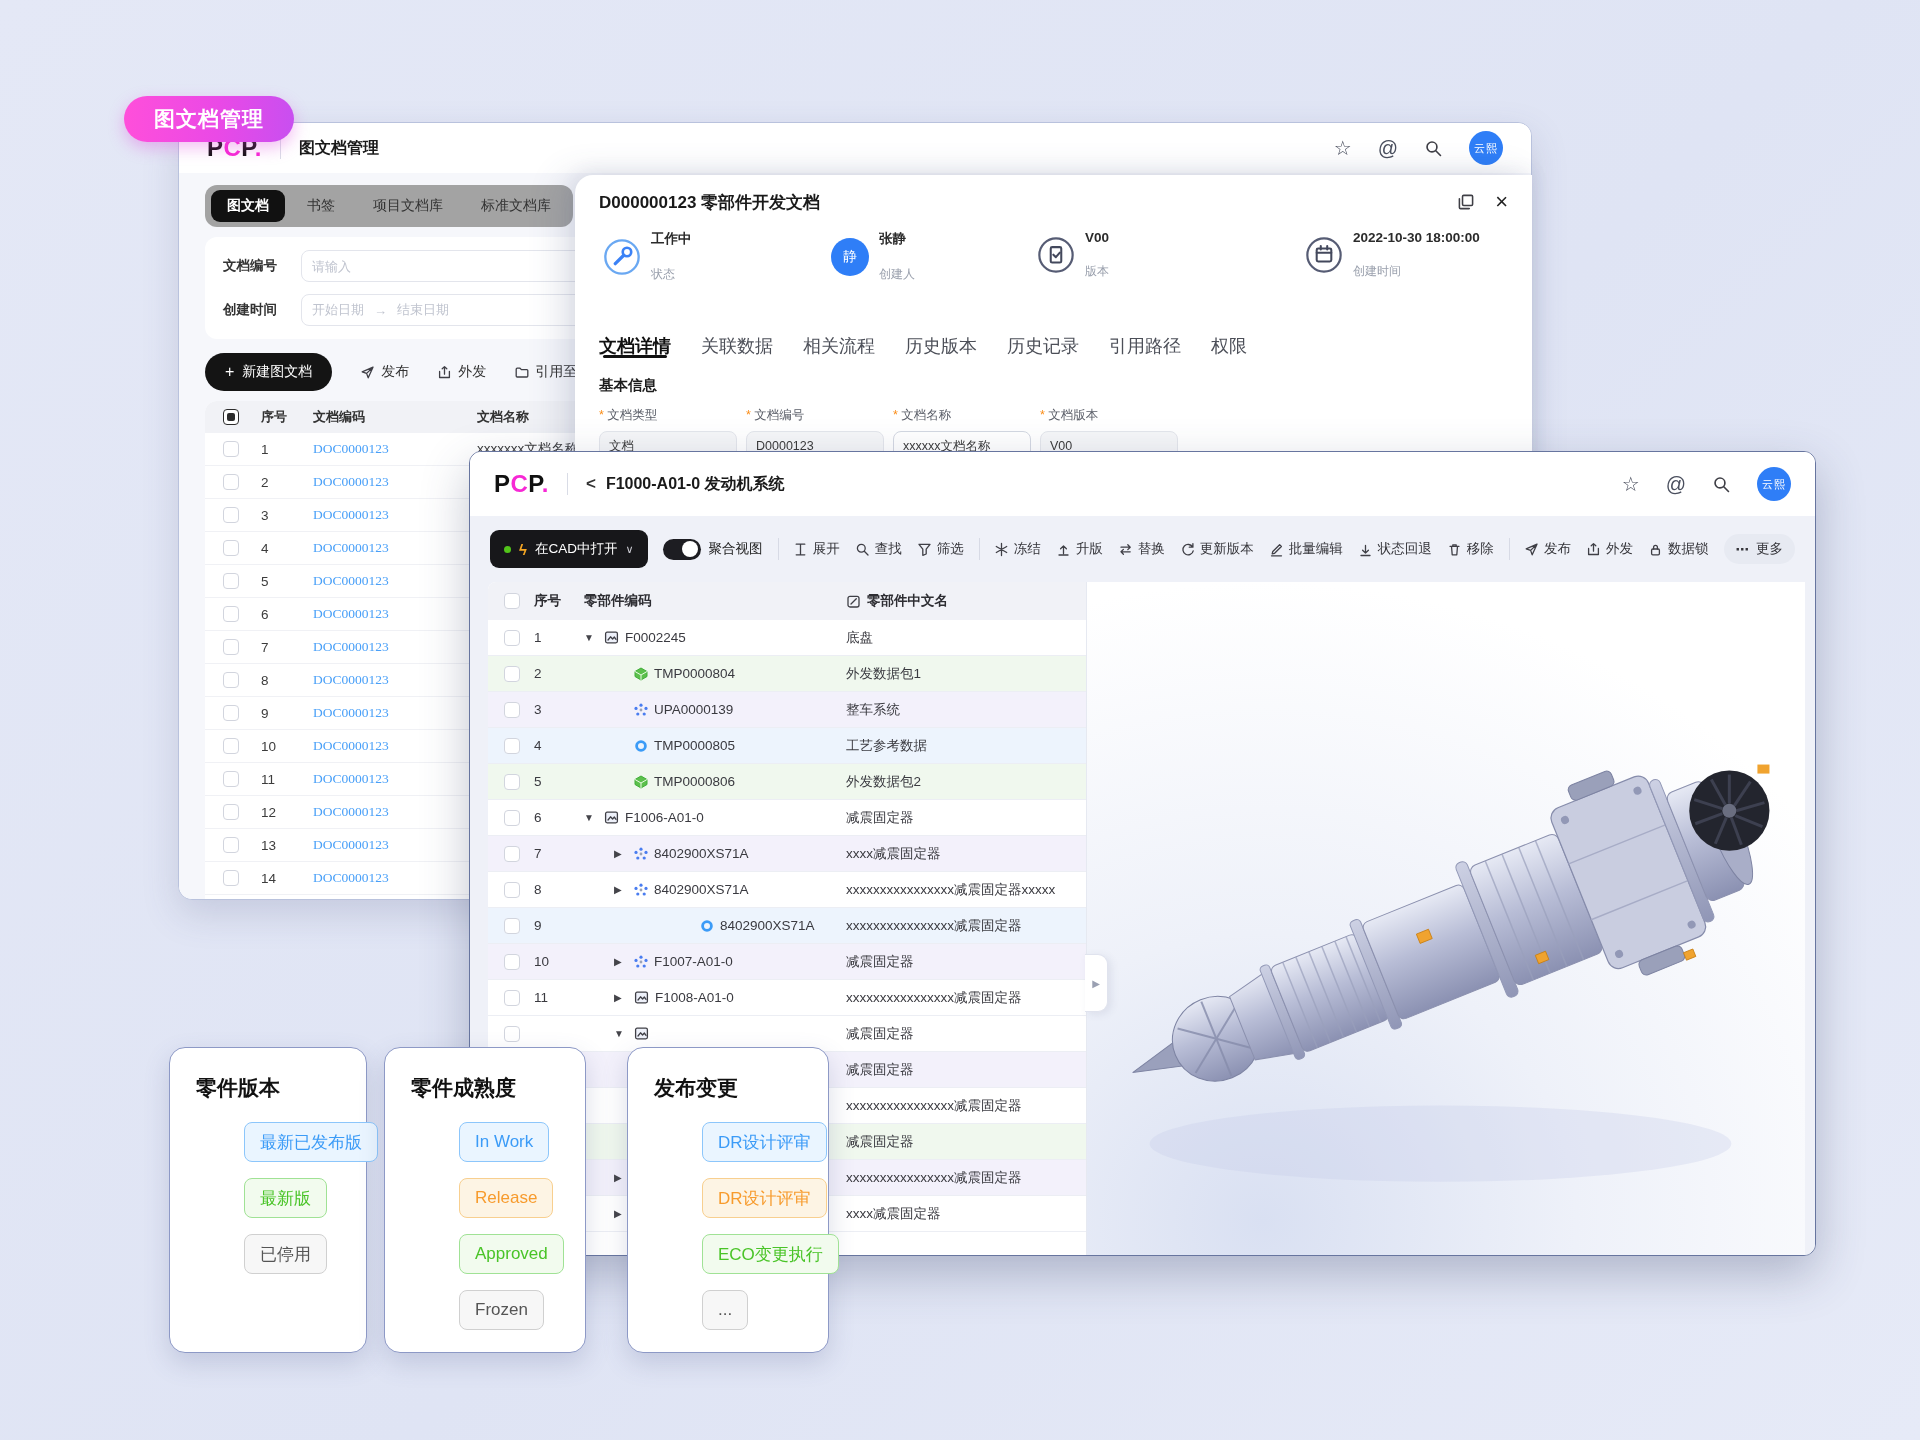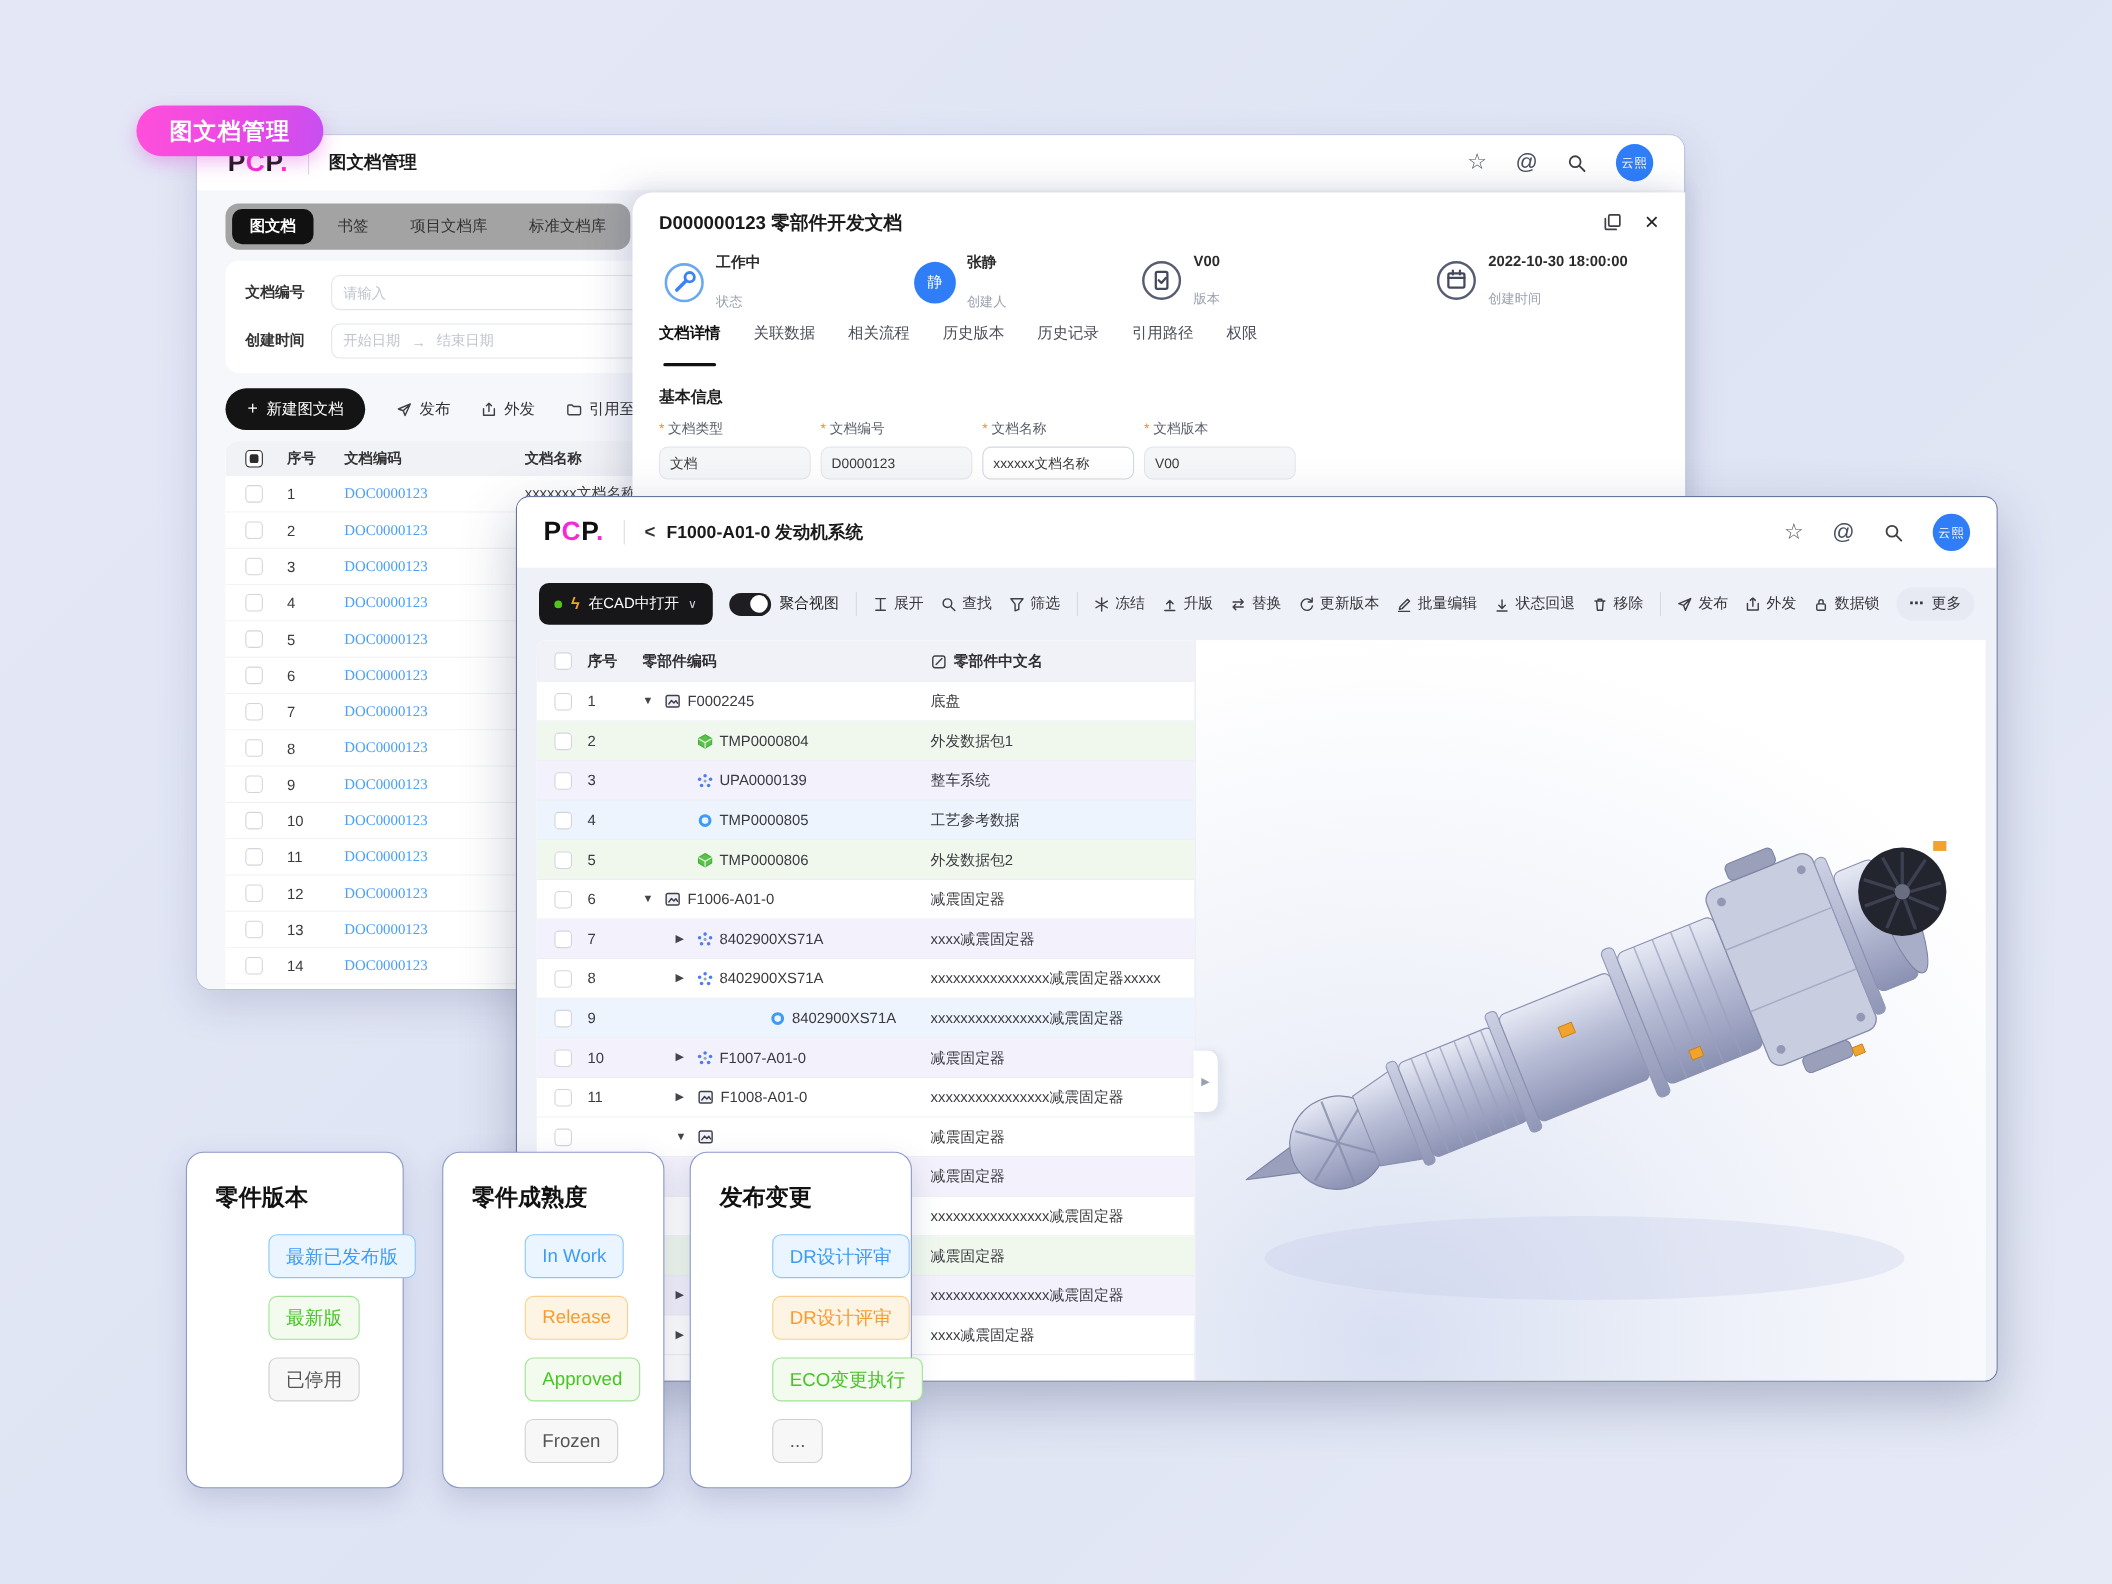--- a/index.html
+++ b/index.html
@@ -89,21 +89,21 @@
   .dp-controls { position:absolute; right:24px; top:16px; display:flex; align-items:center; gap:20px; }
   .dp-title { font-size:17px; font-weight:bold; color:#1a1a1a; }
   .dp-status { position:relative; height:46px; margin-top:16px; }
   .dp-stat { position:absolute; top:0; display:flex; align-items:center; gap:10px; }
   .dp-stat .txts .v { font-size:13.5px; font-weight:bold; color:#2b2b2b; }
   .dp-stat .txts .l { font-size:12px; color:#9aa0ad; margin-top:18px; }
   .circ-icon { width:38px; height:38px; }
   .dp-avatar { width:38px; height:38px; border-radius:50%; background:#2f7ef7; color:#fff; font-size:14px;
     display:flex; align-items:center; justify-content:center; }
   .dp-tabs { display:flex; gap:30px; margin-top:18px; }
-  .dp-tab { font-size:14px; color:#4c4f58; padding-bottom:21px; position:relative; white-space:nowrap; }
+  .dp-tab { font-size:18px; color:#4c4f58; padding-bottom:0; position:relative; white-space:nowrap;margin-top:40px; }
   .dp-tab.active { color:#111; font-weight:bold; }
   .dp-tab.active:after { content:""; position:absolute; left:4px; right:4px; bottom:0; height:3px; background:#111; border-radius:2px; }
   .dp-section { font-size:14.5px; font-weight:bold; color:#1d1d1d; margin-top:18px; }
   .dp-grid { display:grid; grid-template-columns:repeat(4,147px); column-gap:0; margin-top:12px; }
   .dp-field label { display:block; font-size:12.5px; color:#5a5e68; margin-bottom:7px; }
   .dp-field label.req:before { content:"* "; color:#fa8c16; }
   .dp-val { width:138px; height:30px; border:1px solid #e4e6ec; background:#f5f6f8; border-radius:8px;
     font-size:12.5px; color:#3a3a3a; display:flex; align-items:center; padding:0 9px; overflow:hidden; white-space:nowrap; }
   .dp-val.editable { background:#fff; border-color:#d4d8e2; }
   .dp-grid.second { margin-top:14px; }
@@ -157,21 +157,21 @@
   .engine-svg { width:100%; height:100%; }
   .drawer-handle { position:absolute; left:597px; top:372px; width:23px; height:58px; background:#fff;
     border:1px solid #e0e3ee; border-left:none; border-radius:0 10px 10px 0;
     box-shadow:3px 2px 8px rgba(60,70,110,.10); display:flex; align-items:center; justify-content:center;
     color:#9aa0b2; font-size:10px; z-index:4; }
 
   
   .lcard { position:absolute; top:1047px; height:306px; z-index:6; background:#fff; border:1.5px solid #8d99c6;
     border-radius:16px; box-shadow:0 10px 26px rgba(75,85,135,.20); padding:26px 26px 0; }
   .lcard.c1 { left:169px; width:198px; }
-  .lcard.c2 { left:402px; width:202px; }
+  .lcard.c2 { left:384px; width:202px; }
   .lcard.c3 { left:627px; width:202px; }
   .lcard h3 { font-size:21px; color:#111; margin-bottom:20px; }
   .chip { display:inline-flex; align-items:center; height:40px; padding:0 15px; border-radius:8px; font-size:17px;
     border:1.5px solid #ccc; background:#f7f7f7; color:#555; margin-bottom:16px; white-space:nowrap;margin-left:48px; }
   .chip.blue { border-color:#8cc6fb; background:#eaf5ff; color:#3b9bf7; }
   .chip.green { border-color:#a0e295; background:#f2fbee; color:#49c427; }
   .chip.orange { border-color:#f8cf8f; background:#fdf4e4; color:#f79b2d; }
   .chip.grey { border-color:#d0d0d0; background:#f7f7f7; color:#555; }
 </style>
 </head>

